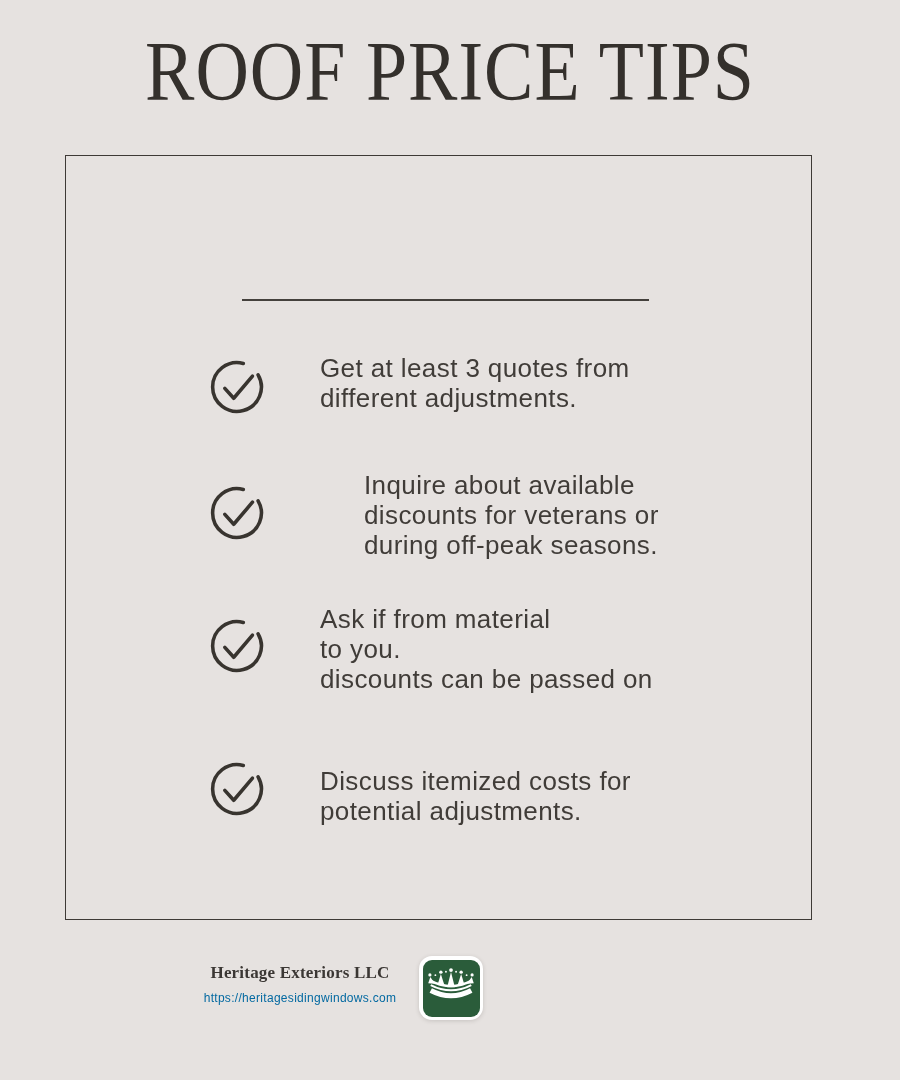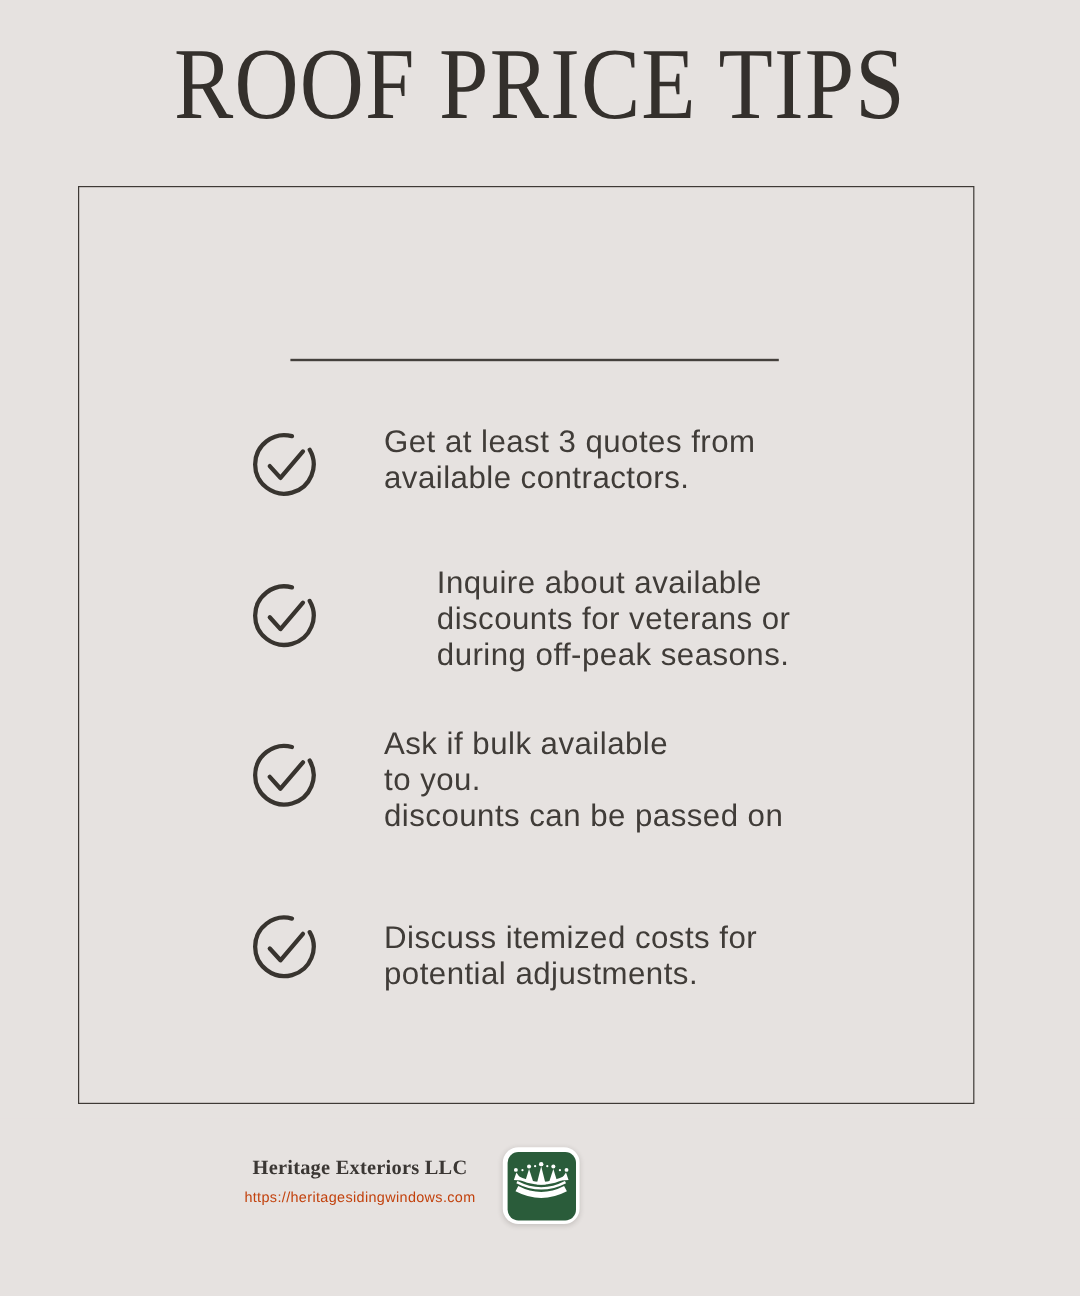--- a/index.html
+++ b/index.html
@@ -54,21 +54,21 @@
   .footer-text{
     position:absolute;left:188px;top:963px;
     width:224px;text-align:center;
   }
   .company-name{
     font-size:17px;font-weight:bold;
     letter-spacing:0.2px;color:#3b3734;font-family:Liberation Serif, serif;
   }
   .website-url{
     margin-top:8px;
-    font-size:12px;letter-spacing:0.3px;color:#c2410c;
+    font-size:12px;letter-spacing:0.3px;color:#0369a1;
   }
   .logo-tile{
     position:absolute;left:419px;top:956px;
     width:64px;height:64px;
     background:#ffffff;border-radius:13px;
     box-sizing:border-box;padding:3.5px;
     box-shadow:0 1px 4px rgba(60,55,50,0.18);
   }
   .logo-inner{
     width:57px;height:57px;border-radius:9px;
@@ -97,41 +97,41 @@
         </symbol>
       </defs>
     </svg>
 
     <div class="row">
       <svg class="check-icon icon-r1" viewBox="0 0 64 64">
           <use href="#check-circle"></use>
         </svg>
       <div class="item-text text-r1">
         <div>Get at least 3 quotes from</div>
-        <div>available contractors.</div>
+        <div>different adjustments.</div>
       </div>
     </div>
 
     <div class="row">
       <svg class="check-icon icon-r2" viewBox="0 0 64 64">
           <use href="#check-circle"></use>
         </svg>
       <div class="item-text text-r2">
         <div>Inquire about available</div>
         <div>discounts for veterans or</div>
         <div>during off-peak seasons.</div>
       </div>
     </div>
 
     <div class="row">
       <svg class="check-icon icon-r3" viewBox="0 0 64 64">
           <use href="#check-circle"></use>
         </svg>
       <div class="item-text text-r3">
-        <div>Ask if bulk available</div>
+        <div>Ask if from material</div>
         <div>to you.</div>
         <div>discounts can be passed on</div>
       </div>
     </div>
 
     <div class="row">
       <svg class="check-icon icon-r4" viewBox="0 0 64 64">
           <use href="#check-circle"></use>
         </svg>
       <div class="item-text text-r4">

